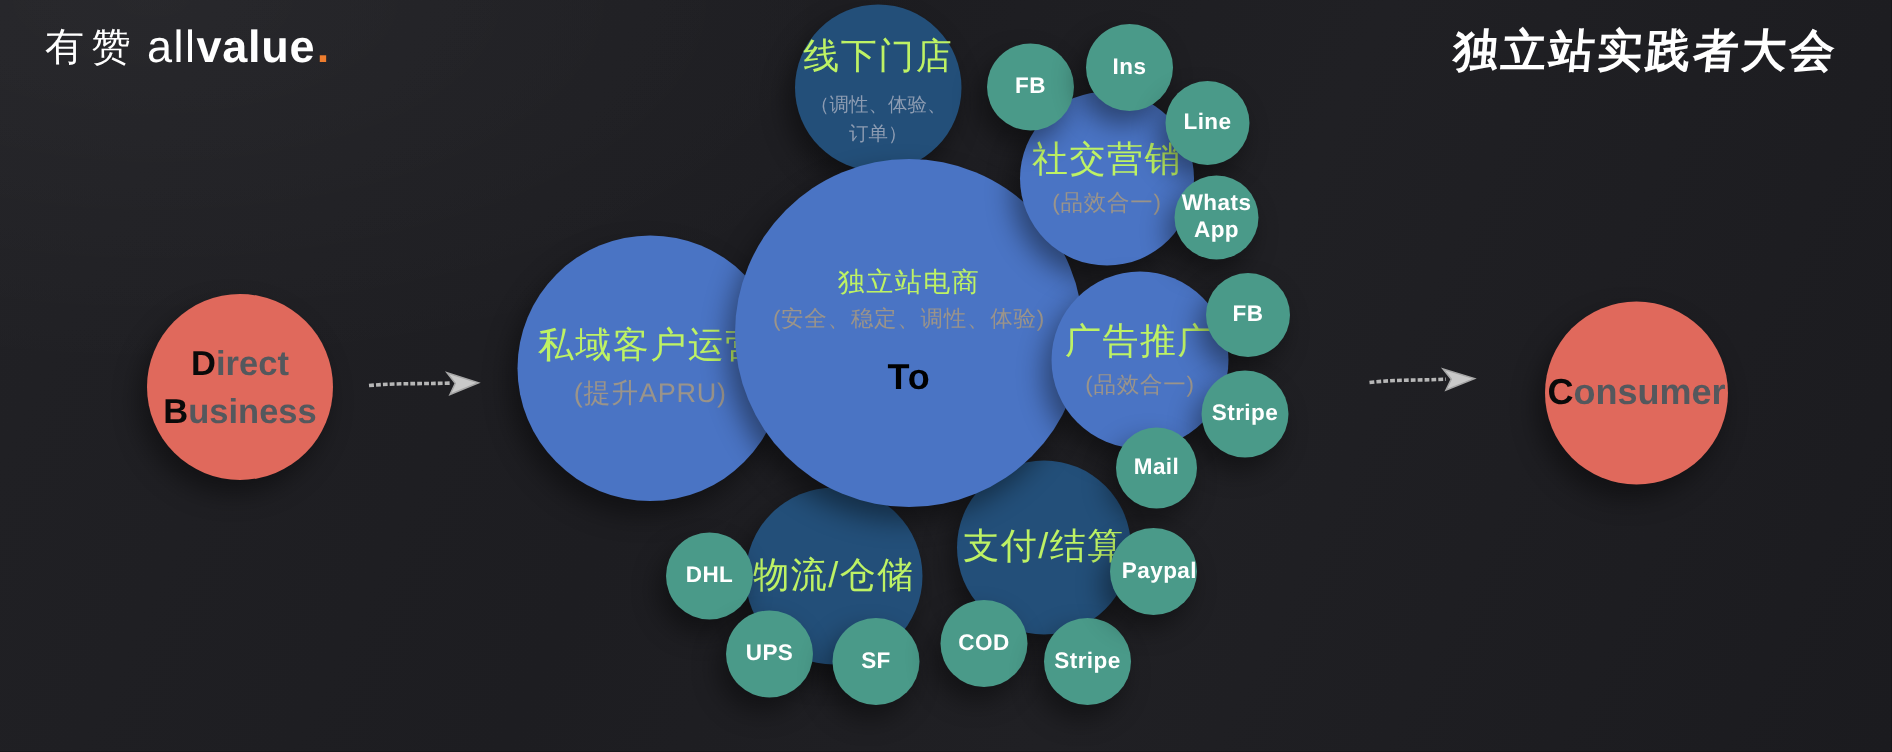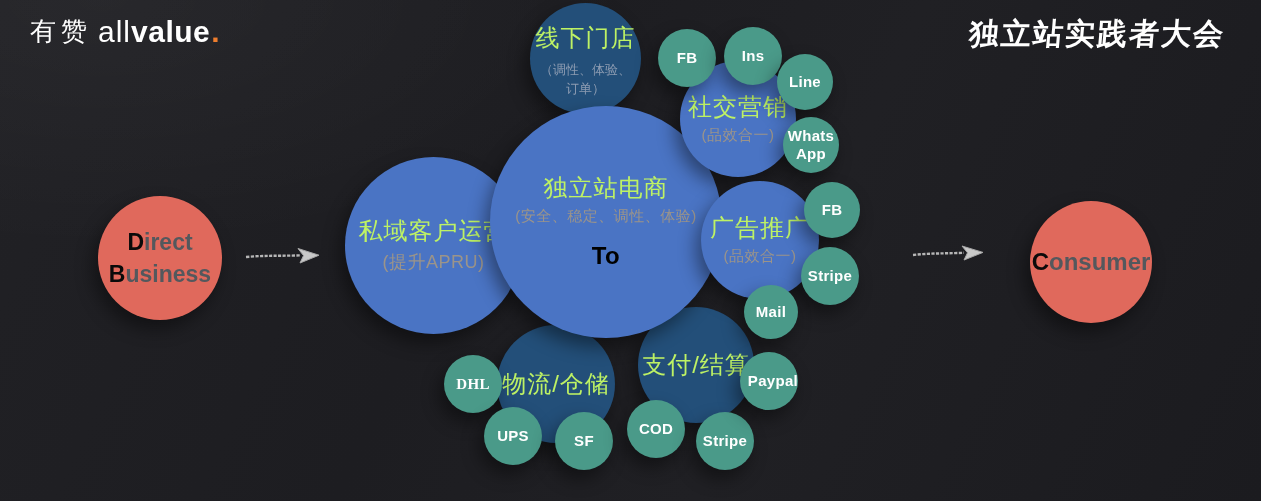--- a/index.html
+++ b/index.html
@@ -29,47 +29,47 @@
   .bubble{
     position:absolute;border-radius:50%;display:flex;flex-direction:column;
     align-items:center;justify-content:center;text-align:center;
     box-shadow:-5px 9px 18px rgba(0,0,0,0.42);
   }
   .blue{background:var(--blue);}
   .navy{background:var(--navy);}
   .teal{background:var(--teal);}
   .coral{background:var(--coral);}
   .b-title{color:#bef264;font-size:24px;font-weight:400;letter-spacing:1px;line-height:1.2;white-space:nowrap;}
-  .b-title-lg{font-size:24px;}
+  .b-title-lg{font-size:18px;}
   .b-sub{color:var(--subtitle);font-size:15px;margin-top:4px;letter-spacing:0.5px;white-space:nowrap;}
   .b-sub-wide{font-size:18px;}
   .b-sub-navy{color:var(--subtitle_navy);font-size:13px;margin-top:8px;line-height:1.45;width:98px;white-space:normal;}
   .to-label{color:#000000;font-size:24px;font-weight:800;margin-top:16px;letter-spacing:0.5px;}
   .sat{font-size:15px;font-weight:600;color:#fff;line-height:1.2;letter-spacing:0.3px;}
   .sat-wrap{width:48px;text-align:center;}
   .ep-line{font-size:23px;line-height:1.4;color:#54585d;font-weight:600;white-space:nowrap;}
   .ep-line b{color:#0a0a0a;font-weight:800;}
   
   #b-direct{left:98px;top:196px;width:124px;height:124px;z-index:1;}
   #b-consumer{left:1030px;top:201px;width:122px;height:122px;z-index:1;}
   #b-private{left:345px;top:157px;width:177px;height:177px;z-index:1;}
   #b-offline{left:530px;top:3px;width:111px;height:111px;z-index:1;padding-top:6px;box-sizing:border-box;}
   #b-main{left:490px;top:106px;width:232px;height:232px;z-index:2;}
   #b-social{left:680px;top:61px;width:116px;height:116px;z-index:3;}
   #b-ads{left:701px;top:181px;width:118px;height:118px;z-index:3;}
   #b-logistics{left:497px;top:325px;width:118px;height:118px;z-index:1;}
   #b-payment{left:638px;top:307px;width:116px;height:116px;z-index:1;}
   #s-fb1{left:658px;top:29px;width:58px;height:58px;z-index:4;}
-  #s-ins{left:724px;top:27px;width:58px;height:58px;z-index:4;}
+  #s-ins{left:724px;top:16px;width:58px;height:58px;z-index:4;}
   #s-line{left:777px;top:54px;width:56px;height:56px;z-index:4;}
   #s-whatsapp{left:783px;top:117px;width:56px;height:56px;z-index:4;}
   #s-fb2{left:804px;top:182px;width:56px;height:56px;z-index:4;}
   #s-google{left:801px;top:247px;width:58px;height:58px;z-index:4;}
   #s-mail{left:744px;top:285px;width:54px;height:54px;z-index:4;}
-  #s-dhl{left:444px;top:355px;width:58px;height:58px;z-index:4;font-family:Liberation Serif, serif;}
+  #s-dhl{left:444px;top:355px;width:58px;height:58px;z-index:4;}
   #s-ups{left:484px;top:407px;width:58px;height:58px;z-index:4;}
   #s-sf{left:555px;top:412px;width:58px;height:58px;z-index:4;}
   #s-cod{left:627px;top:400px;width:58px;height:58px;z-index:4;}
   #s-stripe{left:696px;top:412px;width:58px;height:58px;z-index:4;}
   #s-paypal{left:740px;top:352px;width:58px;height:58px;z-index:4;align-items:flex-end;}
   
   .flow-arrow{position:absolute;z-index:1;}
   #arrow-left{left:243px;top:243px;}
   #arrow-right{left:910px;top:240px;}
 </style>

